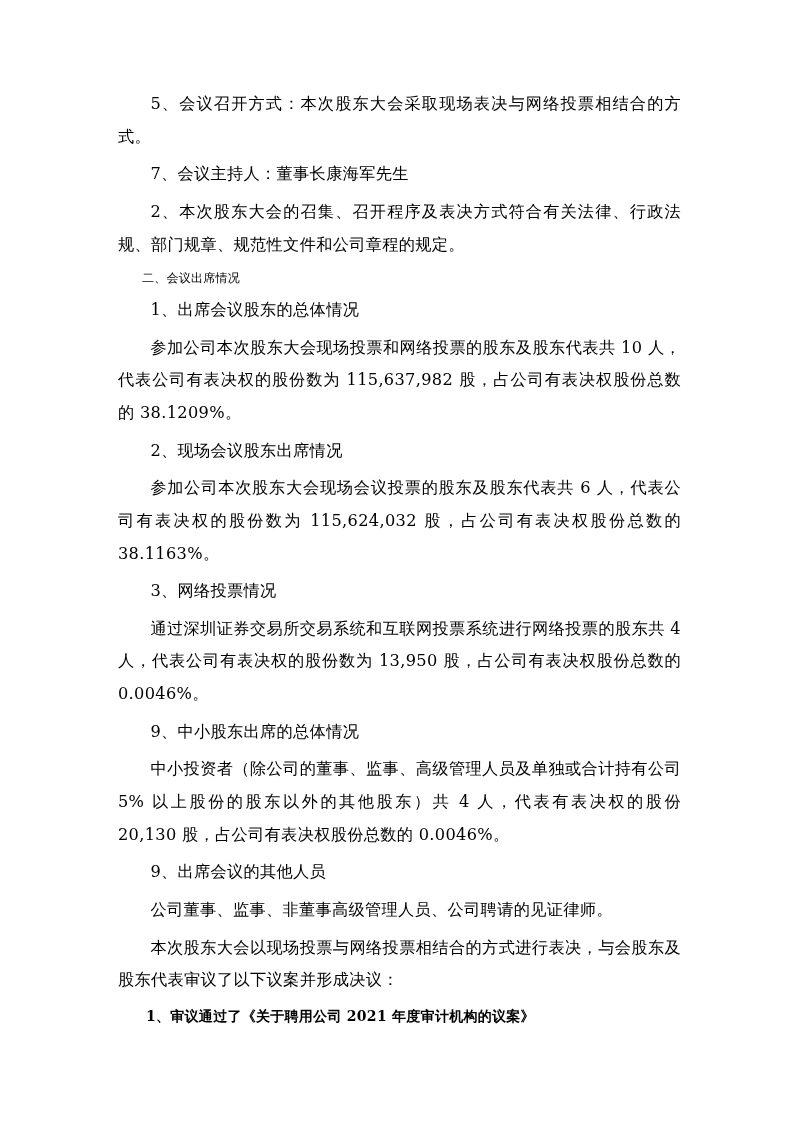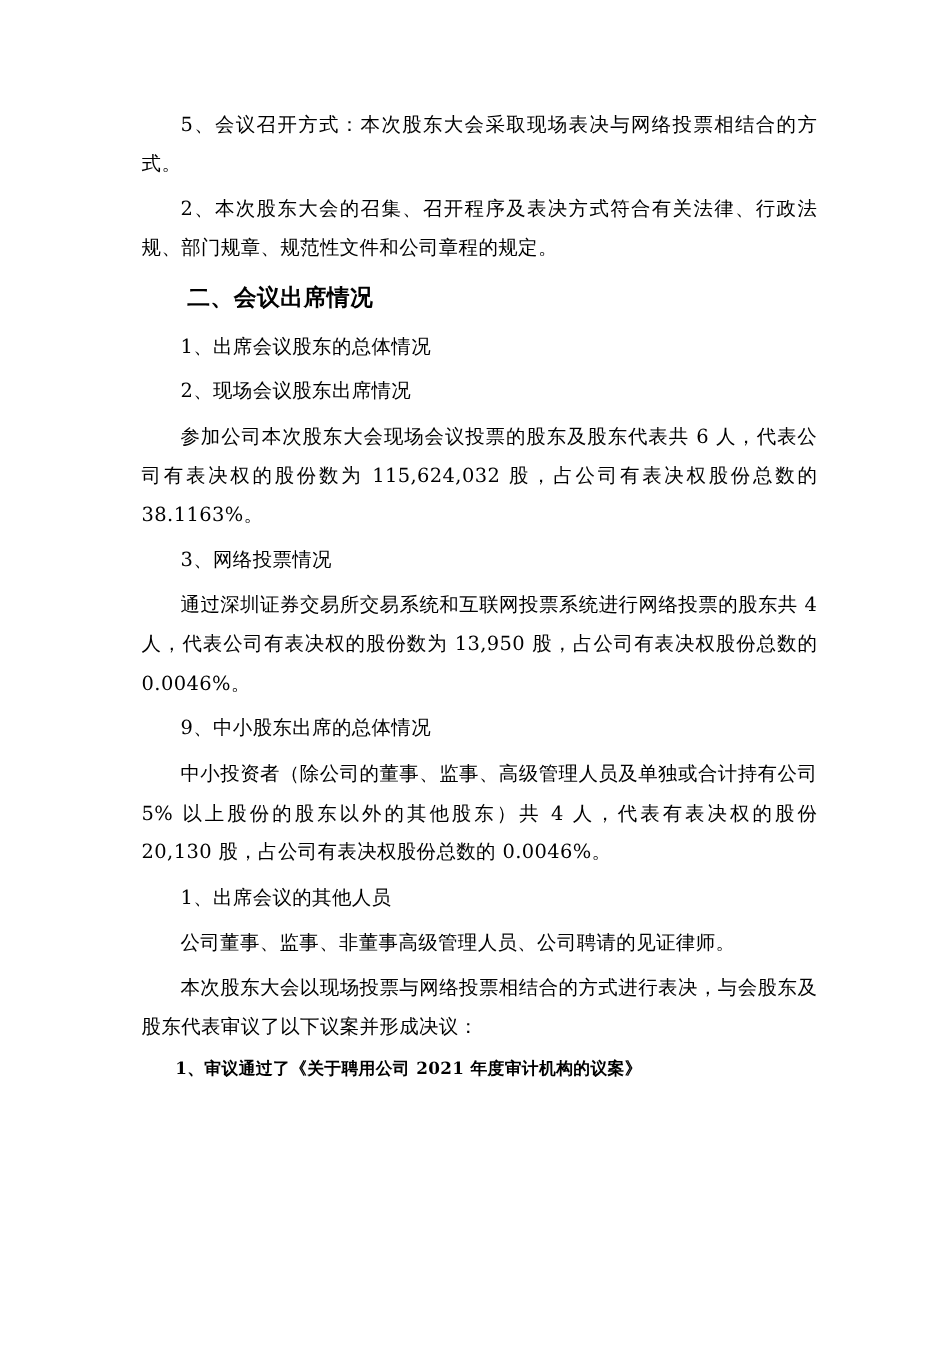--- a/index.html
+++ b/index.html
@@ -32,55 +32,57 @@
     font-size: 16.2px;
     line-height: 2.02;
     text-align: justify;
     text-justify: inter-ideograph;
     letter-spacing: 0.02em;
   }
   .indent {
     text-indent: 2em;
   }
   .heading {
-    font-weight: bold;
+    font-weight: normal;
     text-indent: 2em;
-    font-size: 19px;
+    font-size: 12px;
     line-height: 2.02;
   }
   .sub-heading {
     font-weight: bold;
     text-indent: 2em;
     font-size: 14px;
     line-height: 2.02;
   }
 </style>
 </head>
 <body>
 
 <div class="page">
   <div class="doc-body">
 
     <p class="indent">5、会议召开方式：本次股东大会采取现场表决与网络投票相结合的方式。</p>
+    <p class="indent">7、会议主持人：董事长康海军先生</p>
     <p class="indent">2、本次股东大会的召集、召开程序及表决方式符合有关法律、行政法规、部门规章、规范性文件和公司章程的规定。</p>
 
     <p class="heading">二、会议出席情况</p>
 
     <p class="indent">1、出席会议股东的总体情况</p>
+    <p class="indent">参加公司本次股东大会现场投票和网络投票的股东及股东代表共 10 人，代表公司有表决权的股份数为 115,637,982 股，占公司有表决权股份总数的 38.1209%。</p>
 
     <p class="indent">2、现场会议股东出席情况</p>
     <p class="indent">参加公司本次股东大会现场会议投票的股东及股东代表共 6 人，代表公司有表决权的股份数为 115,624,032 股，占公司有表决权股份总数的 38.1163%。</p>
 
     <p class="indent">3、网络投票情况</p>
     <p class="indent">通过深圳证券交易所交易系统和互联网投票系统进行网络投票的股东共 4 人，代表公司有表决权的股份数为 13,950 股，占公司有表决权股份总数的 0.0046%。</p>
 
     <p class="indent">9、中小股东出席的总体情况</p>
     <p class="indent">中小投资者（除公司的董事、监事、高级管理人员及单独或合计持有公司 5% 以上股份的股东以外的其他股东）共 4 人，代表有表决权的股份 20,130 股，占公司有表决权股份总数的 0.0046%。</p>
 
-    <p class="indent">1、出席会议的其他人员</p>
+    <p class="indent">9、出席会议的其他人员</p>
     <p class="indent">公司董事、监事、非董事高级管理人员、公司聘请的见证律师。</p>
 
 
     <p class="indent">本次股东大会以现场投票与网络投票相结合的方式进行表决，与会股东及股东代表审议了以下议案并形成决议：</p>
 
     <p class="sub-heading">1、审议通过了《关于聘用公司 2021 年度审计机构的议案》</p>
 
   </div>
 </div>
 

